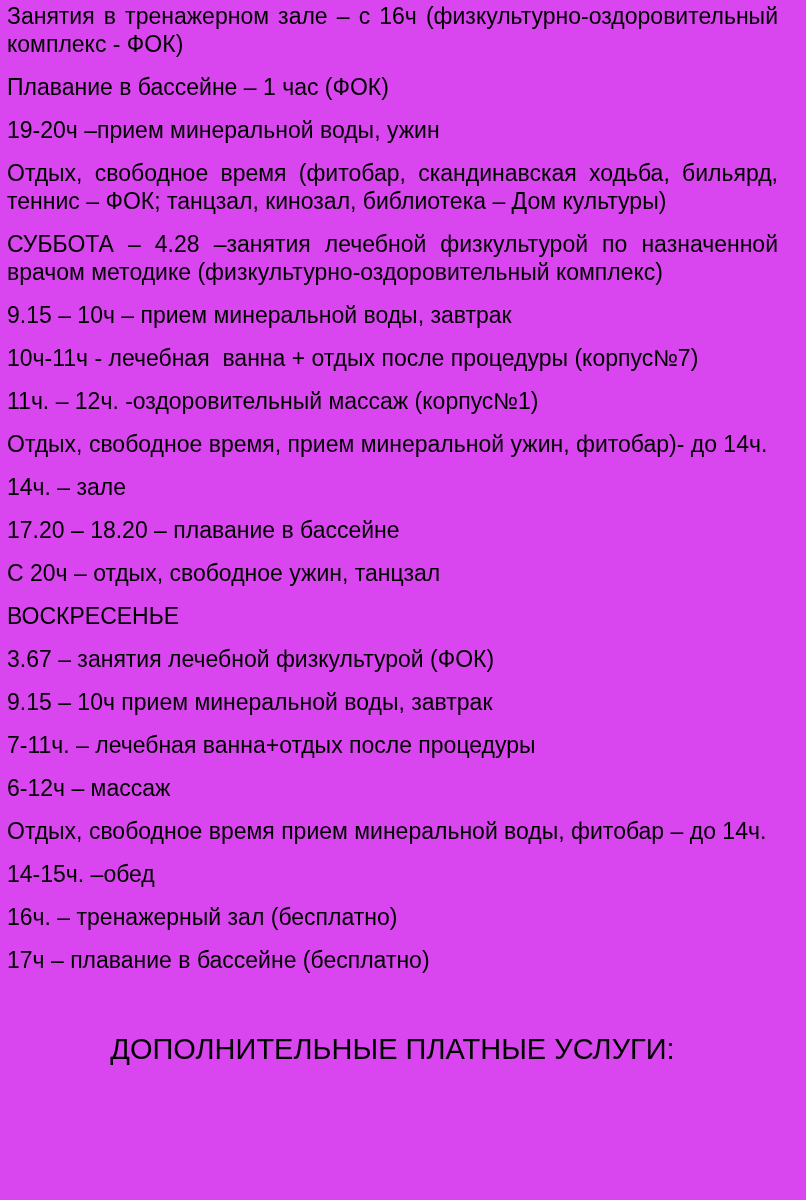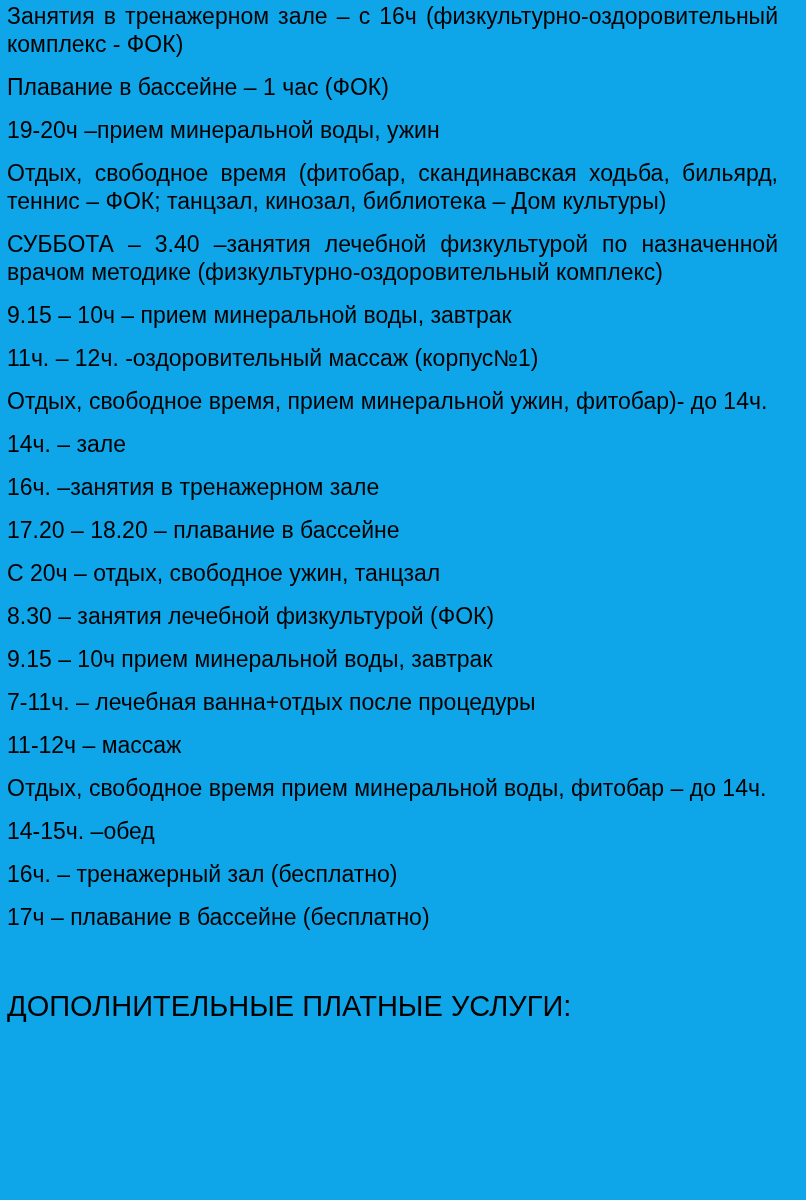--- a/index.html
+++ b/index.html
@@ -12,64 +12,65 @@
     overflow: hidden;
     background: #ffffff;
     color: #000000;
     font-family: "Liberation Sans", "DejaVu Sans", sans-serif;
   }
   .page {
     box-sizing: border-box;
     width: 806px;
     height: 1200px;
     padding: 2px 28px 0 7px;
-    background: #0ea5e9;
+    background: #d946ef;
   }
   .para {
     font-size: 23px;
     line-height: 28px;
     margin: 0 0 15px 0;
     text-align: justify;
     color: #000000;
   }
   .spacer-para {
     height: 28px;
     margin: 0 0 15px 0;
   }
   .heading {
     font-size: 29px;
     line-height: 34px;
     margin: 0;
     font-weight: normal;
-    text-align: left;
+    text-align: center;
     color: #000000;
     white-space: nowrap;
   }
 </style>
 </head>
 <body style="background: rgb(255, 255, 255); color: rgb(0, 0, 0);">
 
 <div class="page">
   <div>
       <p class="para">Занятия в тренажерном зале – с 16ч (физкультурно-оздоровительный комплекс - ФОК)</p>
       <p class="para">Плавание в бассейне – 1 час (ФОК)</p>
       <p class="para">19-20ч –прием минеральной воды, ужин</p>
       <p class="para">Отдых, свободное время (фитобар, скандинавская ходьба, бильярд, теннис – ФОК; танцзал, кинозал, библиотека – Дом культуры)</p>
-      <p class="para">СУББОТА – 3.40 –занятия лечебной физкультурой по назначенной врачом методике (физкультурно-оздоровительный комплекс)</p>
+      <p class="para">СУББОТА – 4.28 –занятия лечебной физкультурой по назначенной врачом методике (физкультурно-оздоровительный комплекс)</p>
       <p class="para">9.15 – 10ч – прием минеральной воды, завтрак</p>
+      <p class="para">10ч-11ч - лечебная&nbsp; ванна + отдых после процедуры (корпус№7)</p>
       <p class="para">11ч. – 12ч. -оздоровительный массаж (корпус№1)</p>
       <p class="para">Отдых, свободное время, прием минеральной ужин, фитобар)- до 14ч.</p>
       <p class="para">14ч. – зале</p>
-      <p class="para">16ч. –занятия в тренажерном зале</p>
       <p class="para">17.20 – 18.20 – плавание в бассейне</p>
       <p class="para">С 20ч – отдых, свободное ужин, танцзал</p>
-      <p class="para">8.30 – занятия лечебной физкультурой (ФОК)</p>
+      <p class="para">ВОСКРЕСЕНЬЕ</p>
+      <p class="para">3.67 – занятия лечебной физкультурой (ФОК)</p>
       <p class="para">9.15 – 10ч прием минеральной воды, завтрак</p>
       <p class="para">7-11ч. – лечебная ванна+отдых после процедуры</p>
-      <p class="para">11-12ч – массаж</p>
+      <p class="para">6-12ч – массаж</p>
       <p class="para">Отдых, свободное время прием минеральной воды, фитобар – до 14ч.</p>
       <p class="para">14-15ч. –обед</p>
       <p class="para">16ч. – тренажерный зал (бесплатно)</p>
       <p class="para">17ч – плавание в бассейне (бесплатно)</p>
     </div>
   <div class="spacer-para"></div>
   <p class="heading">ДОПОЛНИТЕЛЬНЫЕ ПЛАТНЫЕ УСЛУГИ:</p>
 </div>
 
 </body></html>

